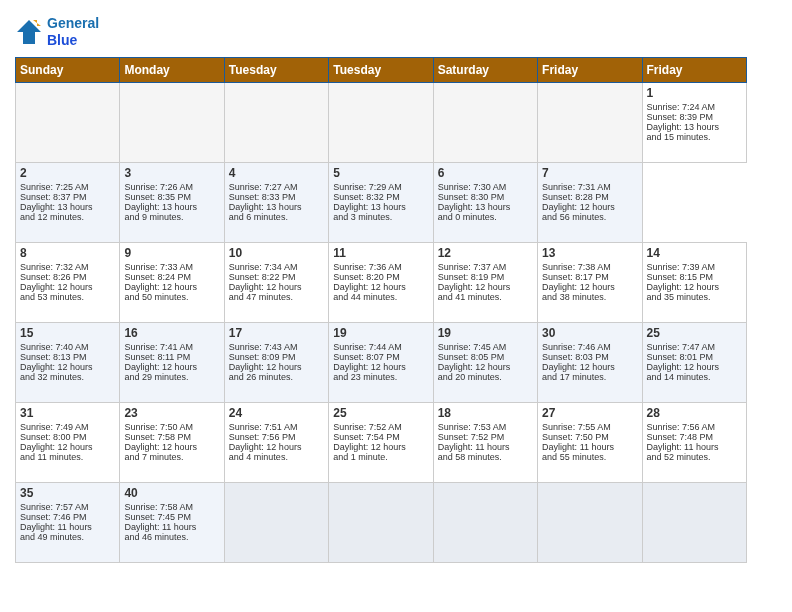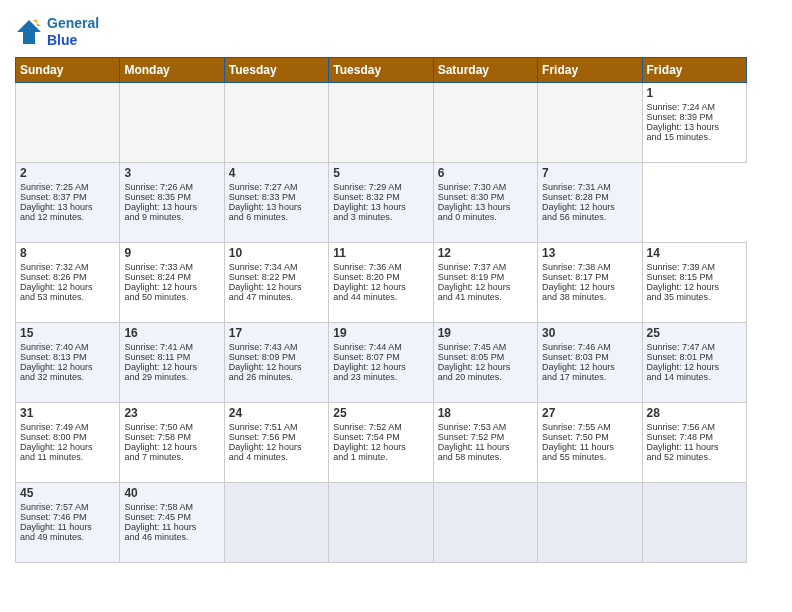--- a/index.html
+++ b/index.html
@@ -149,21 +149,21 @@
         <tr>
           <td><span class="day-num">31</span>Sunrise: 7:49 AM<br>Sunset: 8:00 PM<br>Daylight: 12 hours<br>and 11 minutes.</td>
           <td><span class="day-num">23</span>Sunrise: 7:50 AM<br>Sunset: 7:58 PM<br>Daylight: 12 hours<br>and 7 minutes.</td>
           <td><span class="day-num">24</span>Sunrise: 7:51 AM<br>Sunset: 7:56 PM<br>Daylight: 12 hours<br>and 4 minutes.</td>
           <td><span class="day-num">25</span>Sunrise: 7:52 AM<br>Sunset: 7:54 PM<br>Daylight: 12 hours<br>and 1 minute.</td>
           <td><span class="day-num">18</span>Sunrise: 7:53 AM<br>Sunset: 7:52 PM<br>Daylight: 11 hours<br>and 58 minutes.</td>
           <td><span class="day-num">27</span>Sunrise: 7:55 AM<br>Sunset: 7:50 PM<br>Daylight: 11 hours<br>and 55 minutes.</td>
           <td><span class="day-num">28</span>Sunrise: 7:56 AM<br>Sunset: 7:48 PM<br>Daylight: 11 hours<br>and 52 minutes.</td>
         </tr>
         <tr class="row-alt">
-          <td><span class="day-num">45</span>Sunrise: 7:57 AM<br>Sunset: 7:46 PM<br>Daylight: 11 hours<br>and 49 minutes.</td>
+          <td><span class="day-num">35</span>Sunrise: 7:57 AM<br>Sunset: 7:46 PM<br>Daylight: 11 hours<br>and 49 minutes.</td>
           <td><span class="day-num">40</span>Sunrise: 7:58 AM<br>Sunset: 7:45 PM<br>Daylight: 11 hours<br>and 46 minutes.</td>
           <td class="empty"></td>
           <td class="empty"></td>
           <td class="empty"></td>
           <td class="empty"></td>
           <td class="empty"></td>
         </tr>
       </tbody>
   </table>
 </div>

